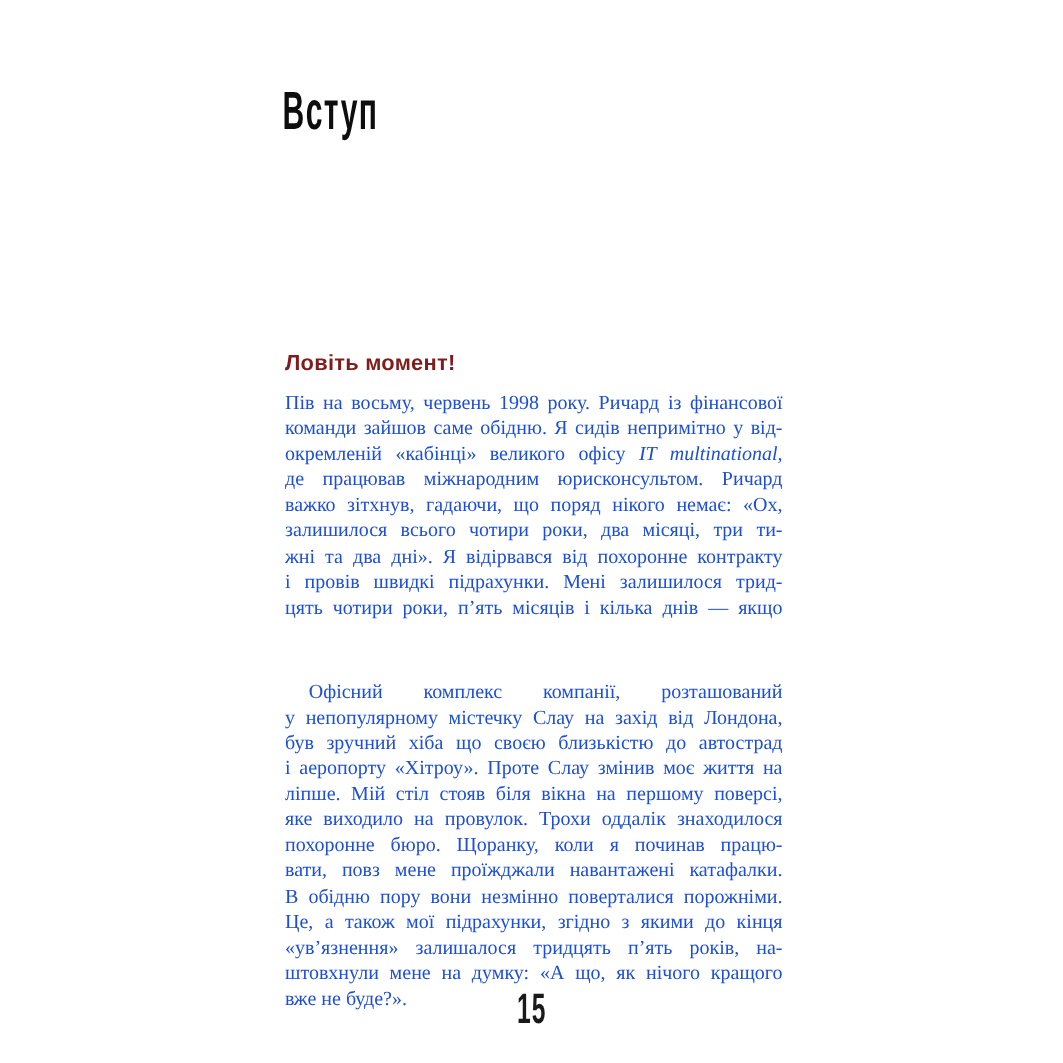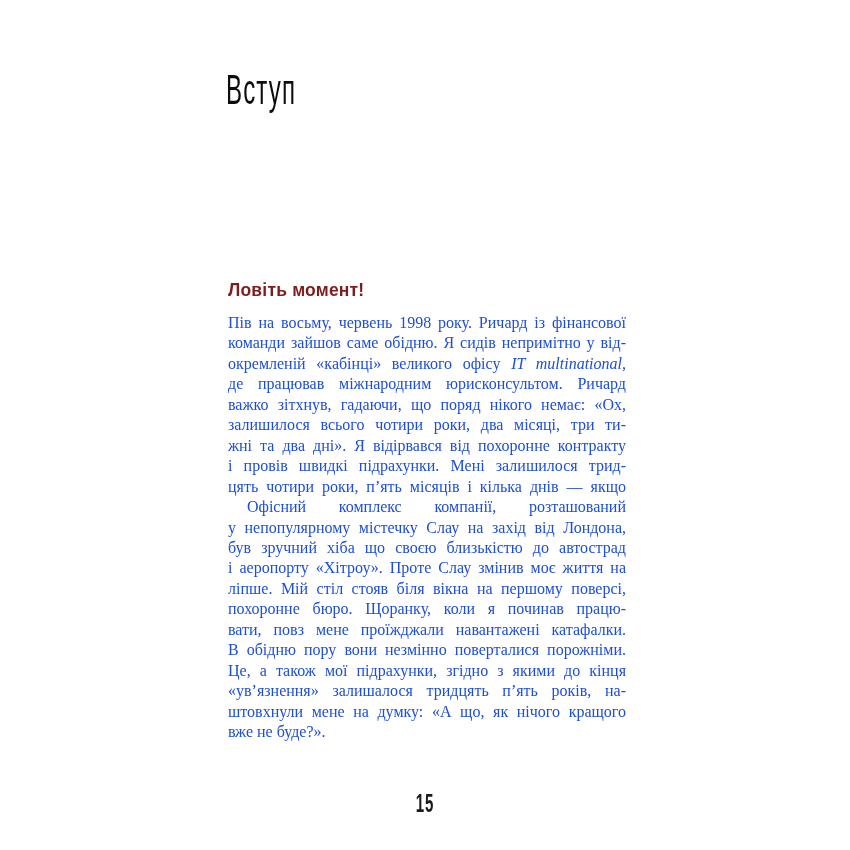--- a/index.html
+++ b/index.html
@@ -13,21 +13,21 @@
     height: 850px;
     background: #ffffff;
     overflow: hidden;
   }
   .chapter-title {
     position: absolute;
     left: 226px;
     top: 68px;
     margin: 0;
     font-family: "Liberation Sans", sans-serif;
-    font-weight: normal;
+    font-weight: bold;
     font-size: 43px;
     line-height: 1;
     color: #0d0d0d;
     white-space: nowrap;
   }
   .chapter-title .condensed {
     display: inline-block;
     transform: scaleX(0.56);
     transform-origin: 0 0;
     letter-spacing: 2px;
@@ -61,33 +61,34 @@
   .body-text .line {
     text-align: justify;
     text-align-last: justify;
   }
   .body-text .line.last {
     text-align: justify;
     text-align-last: left;
   }
   .body-text .line.indent {
     text-indent: 19px;
+    margin-top: 47px;
   }
   .italic {
     font-style: italic;
   }
   .page-number {
     position: absolute;
     left: 0;
     right: 0;
     top: 790px;
     text-align: center;
     font-family: "Liberation Sans", sans-serif;
     font-weight: bold;
-    font-size: 26px;
+    font-size: 34px;
     line-height: 1;
     color: #1a1a1a;
   }
   .page-number .condensed-num {
     display: inline-block;
     transform: scaleX(0.58);
     transform-origin: 50% 0;
     letter-spacing: 1.5px;
   }
 </style>
@@ -111,20 +112,21 @@
         <div class="line"><span>жні та два дні». Я відірвався від похоронне контракту</span></div>
         <div class="line"><span>і провів швидкі підрахунки. Мені залишилося трид-</span></div>
         <div class="line"><span>цять чотири роки, п’ять місяців і кілька днів — якщо</span></div>
       </div>
       <div class="paragraph">
         <div class="line indent"><span>Офісний комплекс компанії, розташований</span></div>
         <div class="line"><span>у непопулярному містечку Слау на захід від Лондона,</span></div>
         <div class="line"><span>був зручний хіба що своєю близькістю до автострад</span></div>
         <div class="line"><span>і аеропорту «Хітроу». Проте Слау змінив моє життя на</span></div>
         <div class="line"><span>ліпше. Мій стіл стояв біля вікна на першому поверсі,</span></div>
+        <div class="line"><span>яке виходило на провулок. Трохи оддалік знаходилося</span></div>
         <div class="line"><span>похоронне бюро. Щоранку, коли я починав працю-</span></div>
         <div class="line"><span>вати, повз мене проїжджали навантажені катафалки.</span></div>
         <div class="line"><span>В обідню пору вони незмінно поверталися порожніми.</span></div>
         <div class="line"><span>Це, а також мої підрахунки, згідно з якими до кінця</span></div>
         <div class="line"><span>«ув’язнення» залишалося тридцять п’ять років, на-</span></div>
         <div class="line"><span>штовхнули мене на думку: «А що, як нічого кращого</span></div>
         <div class="line last"><span>вже не буде?».</span></div>
       </div>
     </div>
 

